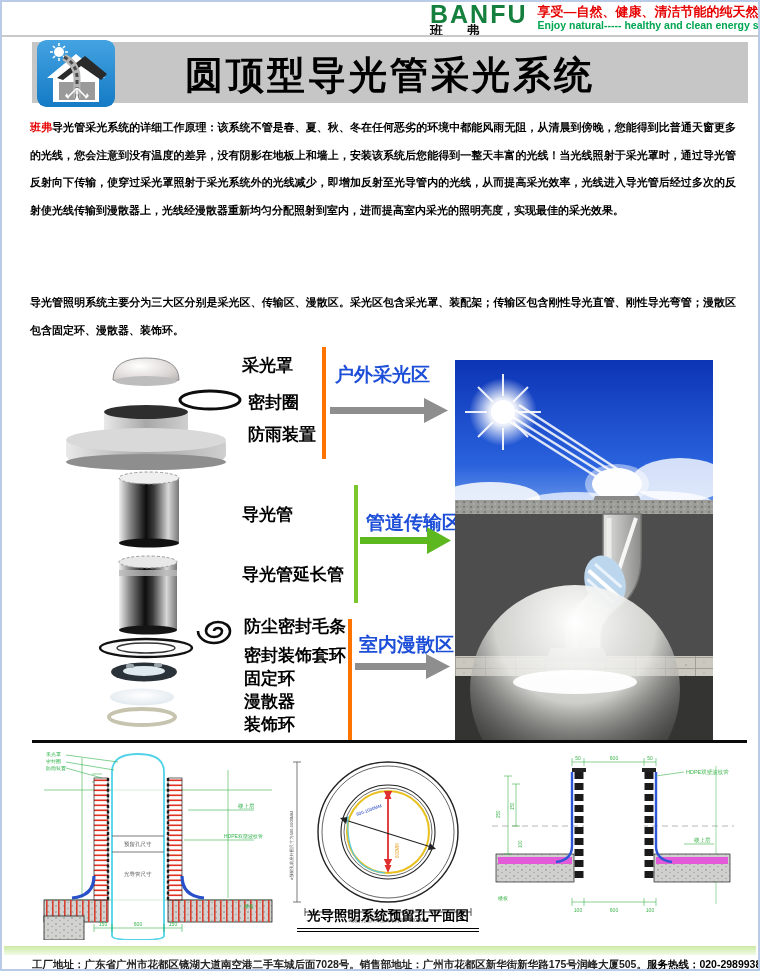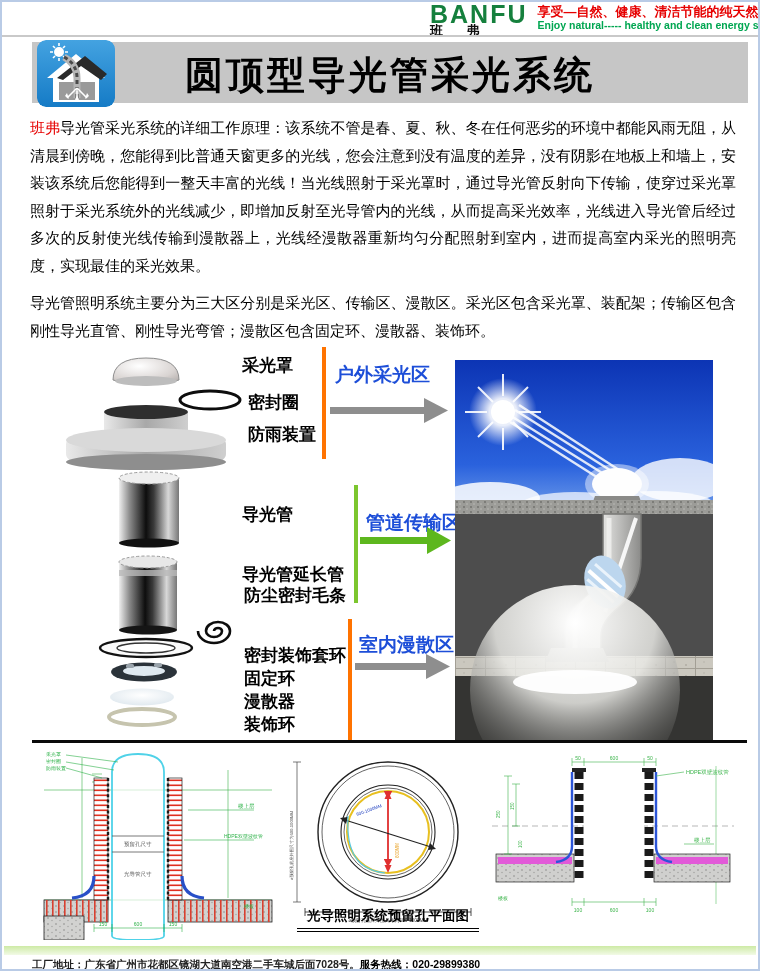--- a/index.html
+++ b/index.html
@@ -12,22 +12,22 @@
   .brand-cn{font-size:13px;font-weight:bold;color:#111;letter-spacing:10px;line-height:13px;}
   .tag-red{font-size:13px;font-weight:bold;color:#e60000;line-height:15px;white-space:nowrap;}
   .tag-green{font-size:10.5px;font-weight:bold;color:#00a651;line-height:13px;white-space:nowrap;}
   .header-rule{position:absolute;left:0;top:33px;width:756px;height:2px;background:#c9c9c9;}
   
   .titlebar{position:absolute;left:30px;top:40px;width:716px;height:61px;background:#c6c6c6;}
   .titlebar .t{position:absolute;left:0;right:0;top:8px;text-align:center;
       font-size:38px;font-weight:bold;letter-spacing:3px;color:#000;}
   .appicon{position:absolute;left:35px;top:38px;width:78px;height:67px;border-radius:9px;overflow:hidden;}
   
-  .para{position:absolute;left:28px;width:706px;font-size:15px;line-height:27.5px;
-        font-weight:400;text-align:justify;color:#000;}
+  .para{position:absolute;left:28px;width:706px;font-size:11px;line-height:27.5px;
+        font-weight:700;text-align:justify;color:#000;}
   .red{color:#e60000;}
   
   .plabel{position:absolute;font-size:17px;font-weight:bold;white-space:nowrap;color:#000;}
   .zlabel{position:absolute;font-size:19px;font-weight:bold;color:#1d4ed8;white-space:nowrap;}
   .vline{position:absolute;width:4px;}
   
   .cap{position:absolute;font-size:13.5px;font-weight:bold;text-align:center;
        border-bottom:4px double #000;padding-bottom:3px;color:#000;}
   .sep{position:absolute;left:30px;top:738px;width:715px;height:3px;background:#0a0a0a;}
   
@@ -168,21 +168,21 @@
 
       <ellipse cx="100" cy="375" rx="33" ry="8" fill="none" stroke="#c6c4ae" stroke-width="4"></ellipse>
     </svg>
   </div>
 
   <div class="plabel" style="left:240px;top:352px;">采光罩</div>
   <div class="plabel" style="left:246px;top:389px;">密封圈</div>
   <div class="plabel" style="left:246px;top:421px;">防雨装置</div>
   <div class="plabel" style="left:240px;top:501px;">导光管</div>
   <div class="plabel" style="left:240px;top:561px;font-family:Liberation Mono, monospace;">导光管延长管</div>
-  <div class="plabel" style="left:242px;top:582px;text-align:center;">防尘密封毛条</div>
+  <div class="plabel" style="left:242px;top:613px;text-align:center;">防尘密封毛条</div>
   <div class="plabel" style="left:242px;top:642px;">密封装饰套环</div>
   <div class="plabel" style="left:242px;top:665px;">固定环</div>
   <div class="plabel" style="left:242px;top:688px;">漫散器</div>
   <div class="plabel" style="left:242px;top:711px;">装饰环</div>
 
   <div class="vline" style="left:320px;top:345px;height:112px;background:#ff7300;"></div>
   <div class="zlabel" style="left:333px;top:360px;">户外采光区</div>
   <div class="abs" style="left:328px;top:392px;">
     <svg width="120" height="32" viewBox="0 0 120 32">
       <rect x="0" y="13" width="96" height="7" fill="#8e8e8e"></rect>
@@ -501,16 +501,17 @@
       </g>
       <text x="198" y="20" font-size="5.5" fill="#3cb44b">HDPE双壁波纹管</text>
       <text x="206" y="88" font-size="5.5" fill="#3cb44b">楼上层</text>
       <text x="10" y="146" font-size="5" fill="#3cb44b">楼板</text>
     </svg>
   </div>
 
   <div class="footbar"></div>
   <div class="footline">
     <span>工厂地址：广东省广州市花都区镜湖大道南空港二手车城后面7028号。</span>
+    <span>销售部地址：广州市花都区新华街新华路175号润峰大厦505。</span>
     <span class="hot">服务热线：020-29899380</span>
   </div>
 
 </div>
 
 </body></html>

